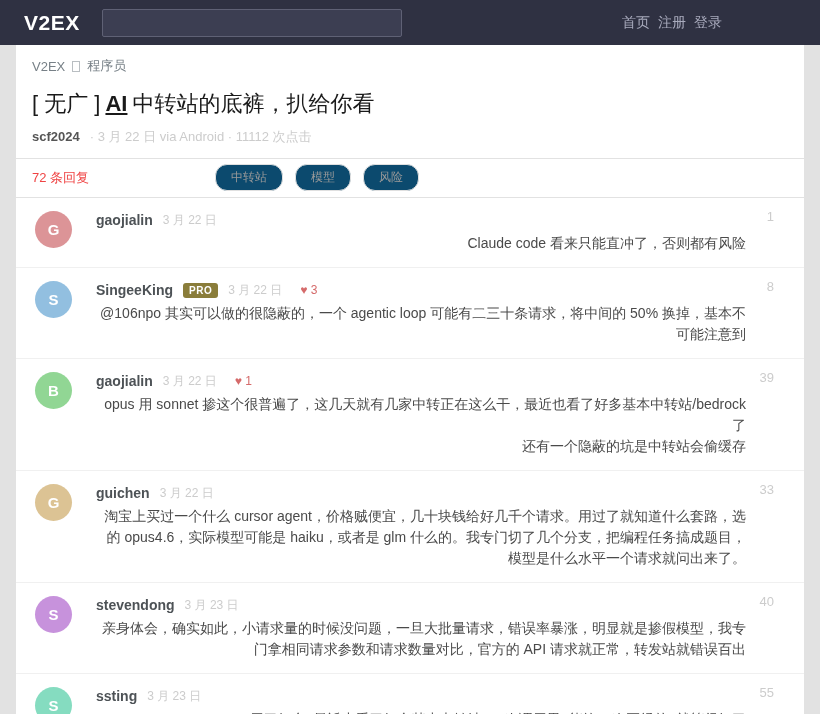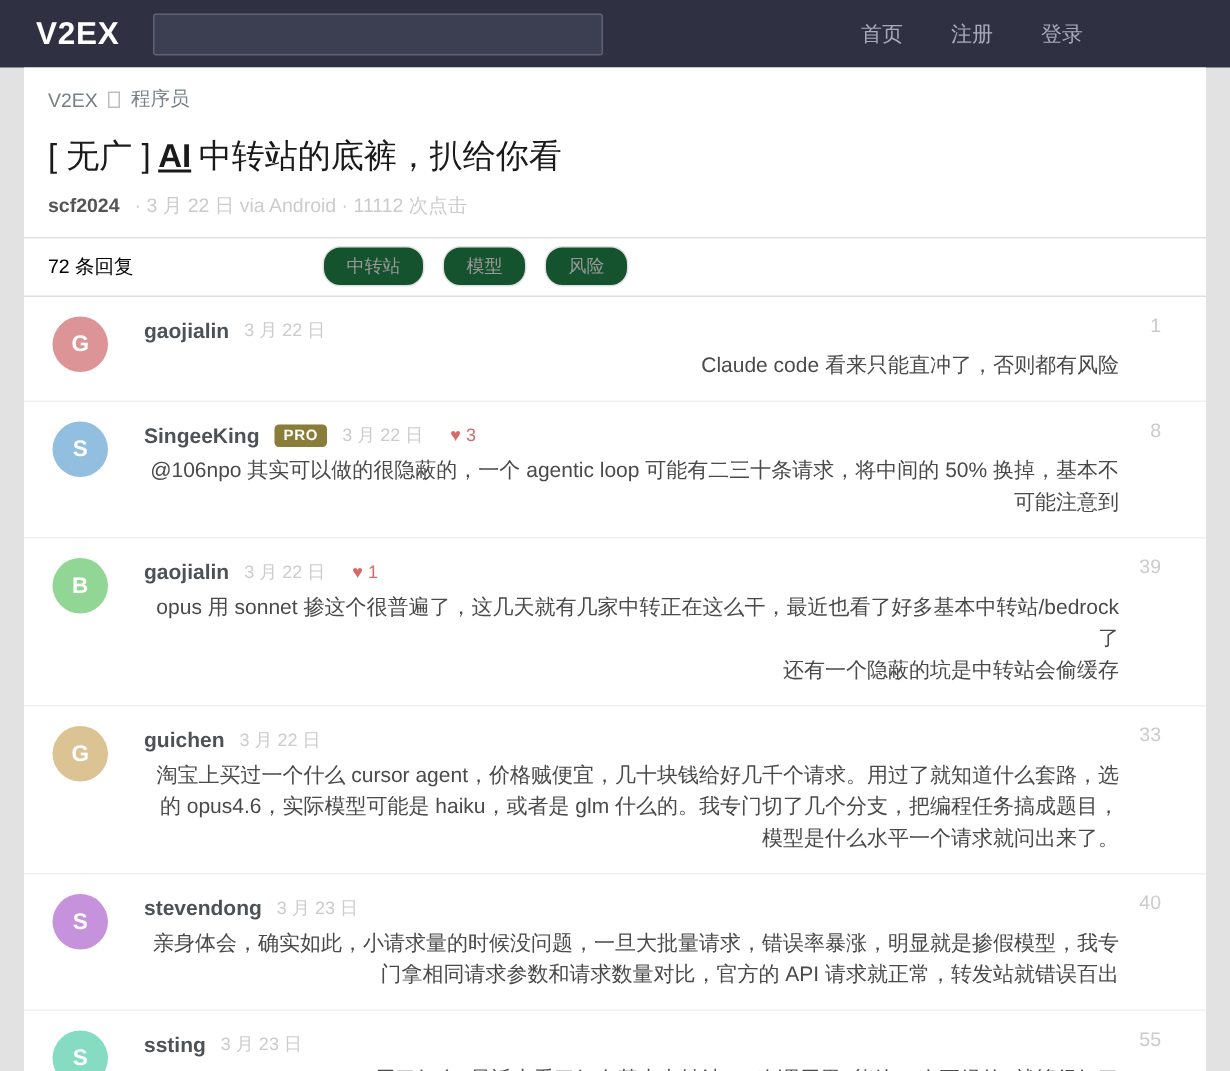--- a/index.html
+++ b/index.html
@@ -33,21 +33,21 @@
     border-radius: 2px;
     color: #d0d2de;
     font-size: 13px;
     padding: 0 8px;
     outline: none;
   }
   .top-nav {
     margin-left: auto;
     margin-right: 98px;
     display: flex;
-    gap: 32px;
+    gap: 8px;
     text-align: center;
   }
   .top-nav a {
     color: #a9abbd;
     font-size: 14px;
     text-decoration: none;
   }
   
   .card {
     margin: 0 16px;
@@ -79,25 +79,25 @@
     margin-right: 10px;
   }
   .divider { border-top: 1px solid #e2e2e2; }
   
   .reply-bar {
     display: flex;
     align-items: center;
     height: 38px;
     padding: 0 16px;
   }
-  .reply-count { color: #000000; font-size: 13px; width: 183px; }
+  .reply-count { color: #ef4444; font-size: 13px; width: 183px; }
   .tag-row { display: flex; gap: 12px; }
   .tag {
     border: 1px solid #e0e0e0;
-    background: #14532d;
+    background: #0c4a6e;
     border-radius: 12px;
     padding: 4px 15px;
     font-size: 12px;
     color: #999999;
     cursor: pointer;
     text-decoration: none;
   }
   
   .comment {
     position: relative;

